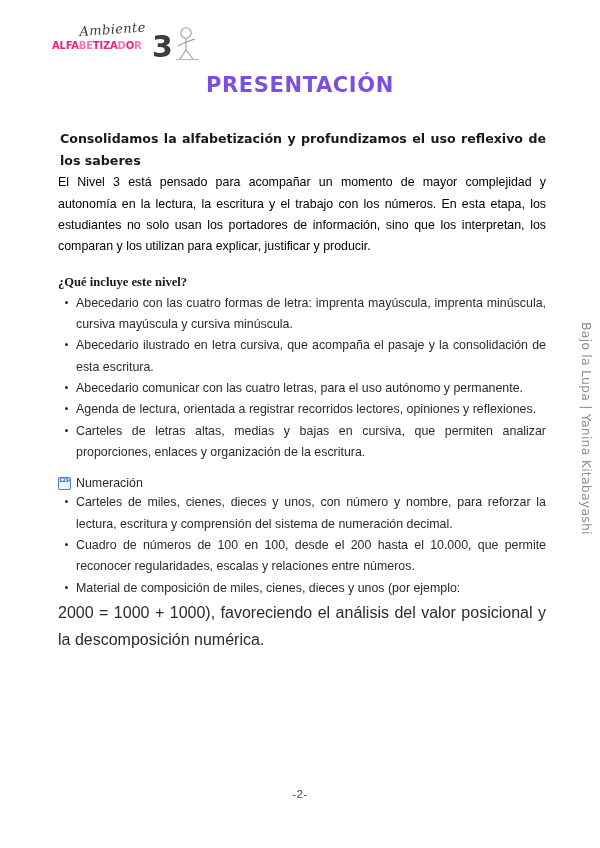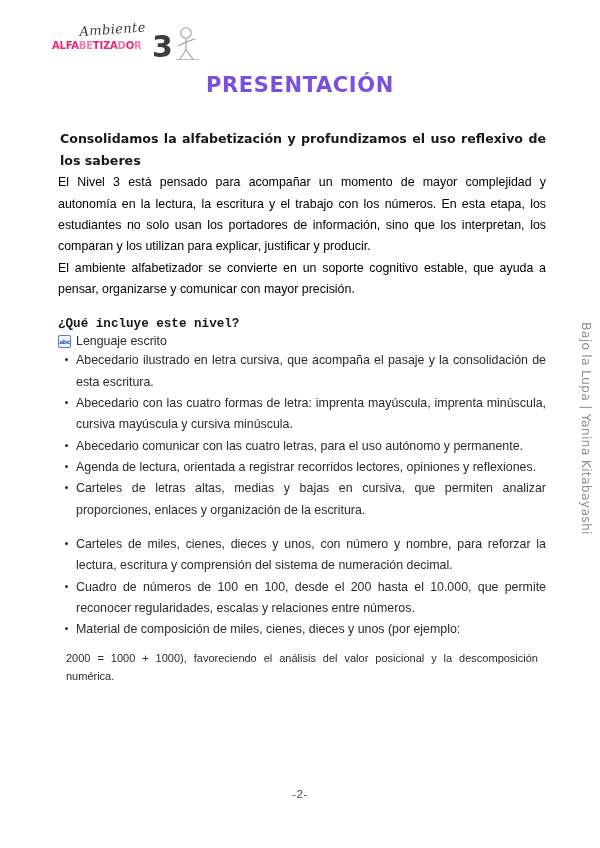--- a/index.html
+++ b/index.html
@@ -102,21 +102,21 @@
   .para {
     font-size: 12.4px;
     line-height: 1.72;
     text-align: justify;
     color: #000000;
     margin: 0;
   }
   .para.last-line-left { text-align-last: left; }
 
   .q-heading {
-    font-family: Liberation Mono, monospace;
+    font-family: Liberation Serif, serif;
     font-weight: bold;
     font-size: 12.6px;
     color: #17181a;
     margin: 17px 0 3px 0;
   }
 
   .section-label {
     font-size: 12.4px;
     color: #2b2b2d;
     margin: 0 0 2px 0;
@@ -172,26 +172,26 @@
     top: 8px;
     width: 3.2px;
     height: 3.2px;
     border-radius: 50%;
     background: #2b2b2d;
   }
   ul.bullets > li.left-last { text-align-last: left; }
 
   
   .overflow-line {
-    font-size: 11px;
+    font-size: 16px;
     line-height: 1.72;
     text-align: justify;
     text-align-last: left;
     color: #2b2b2d;
-    margin: 8px;
+    margin: 0;
   }
 
   .gap { height: 13px; }
 
   
   #side-credit {
     position: absolute;
     right: 6px;
     top: 322px;
     font-family: "DejaVu Sans", sans-serif;
@@ -233,40 +233,39 @@
     <line x1="2" y1="33.6" x2="25" y2="33.6" stroke="#b5b5b5" stroke-width="1"></line>
   </svg>
 </div>
 
 <div id="page-title">PRESENTACIÓN</div>
 
 <div id="content">
 
   <p class="lead-heading">Consolidamos la alfabetización y profundizamos el uso reflexivo de los saberes</p>
   <p class="para">El Nivel 3 está pensado para acompañar un momento de mayor complejidad y autonomía en la lectura, la escritura y el trabajo con los números. En esta etapa, los estudiantes no solo usan los portadores de información, sino que los interpretan, los comparan y los utilizan para explicar, justificar y producir.</p>
-  <p class="para last-line-left">El ambiente alfabetizador se convierte en un soporte cognitivo estable, que ayuda a pensar, organizarse y comunicar con mayor precisión.</p>
 
   <p class="q-heading">¿Qué incluye este nivel?</p>
 
-  <div class="section-label">
-    <span class="badge">
-        <span>abc</span>
-      </span>
-    <span>Lenguaje escrito</span>
-  </div>
   <ul class="bullets">
+    <li class="left-last">Abecedario con las cuatro formas de letra: imprenta mayúscula, imprenta minúscula, cursiva mayúscula y cursiva minúscula.</li>
     <li class="left-last">Abecedario ilustrado en letra cursiva, que acompaña el pasaje y la consolidación de esta escritura.</li>
-    <li class="left-last">Abecedario con las cuatro formas de letra: imprenta mayúscula, imprenta minúscula, cursiva mayúscula y cursiva minúscula.</li>
     <li class="left-last">Abecedario comunicar con las cuatro letras, para el uso autónomo y permanente.</li>
     <li class="left-last">Agenda de lectura, orientada a registrar recorridos lectores, opiniones y reflexiones.</li>
     <li class="left-last">Carteles de letras altas, medias y bajas en cursiva, que permiten analizar proporciones, enlaces y organización de la escritura.</li>
   </ul>
 
   <div class="gap"></div>
 
+  <div class="section-label">
+    <span class="badge num">
+        <span>1234</span>
+      </span>
+    <span>Numeración</span>
+  </div>
   <ul class="bullets">
     <li class="left-last">Carteles de miles, cienes, dieces y unos, con número y nombre, para reforzar la lectura, escritura y comprensión del sistema de numeración decimal.</li>
     <li class="left-last">Cuadro de números de 100 en 100, desde el 200 hasta el 10.000, que permite reconocer regularidades, escalas y relaciones entre números.</li>
     <li class="left-last">Material de composición de miles, cienes, dieces y unos (por ejemplo:</li>
   </ul>
   <p class="overflow-line">2000 = 1000 + 1000), favoreciendo el análisis del valor posicional y la descomposición numérica.</p>
 
 </div>
 
 <div id="side-credit">Bajo la Lupa | Yanina Kitabayashi</div>

